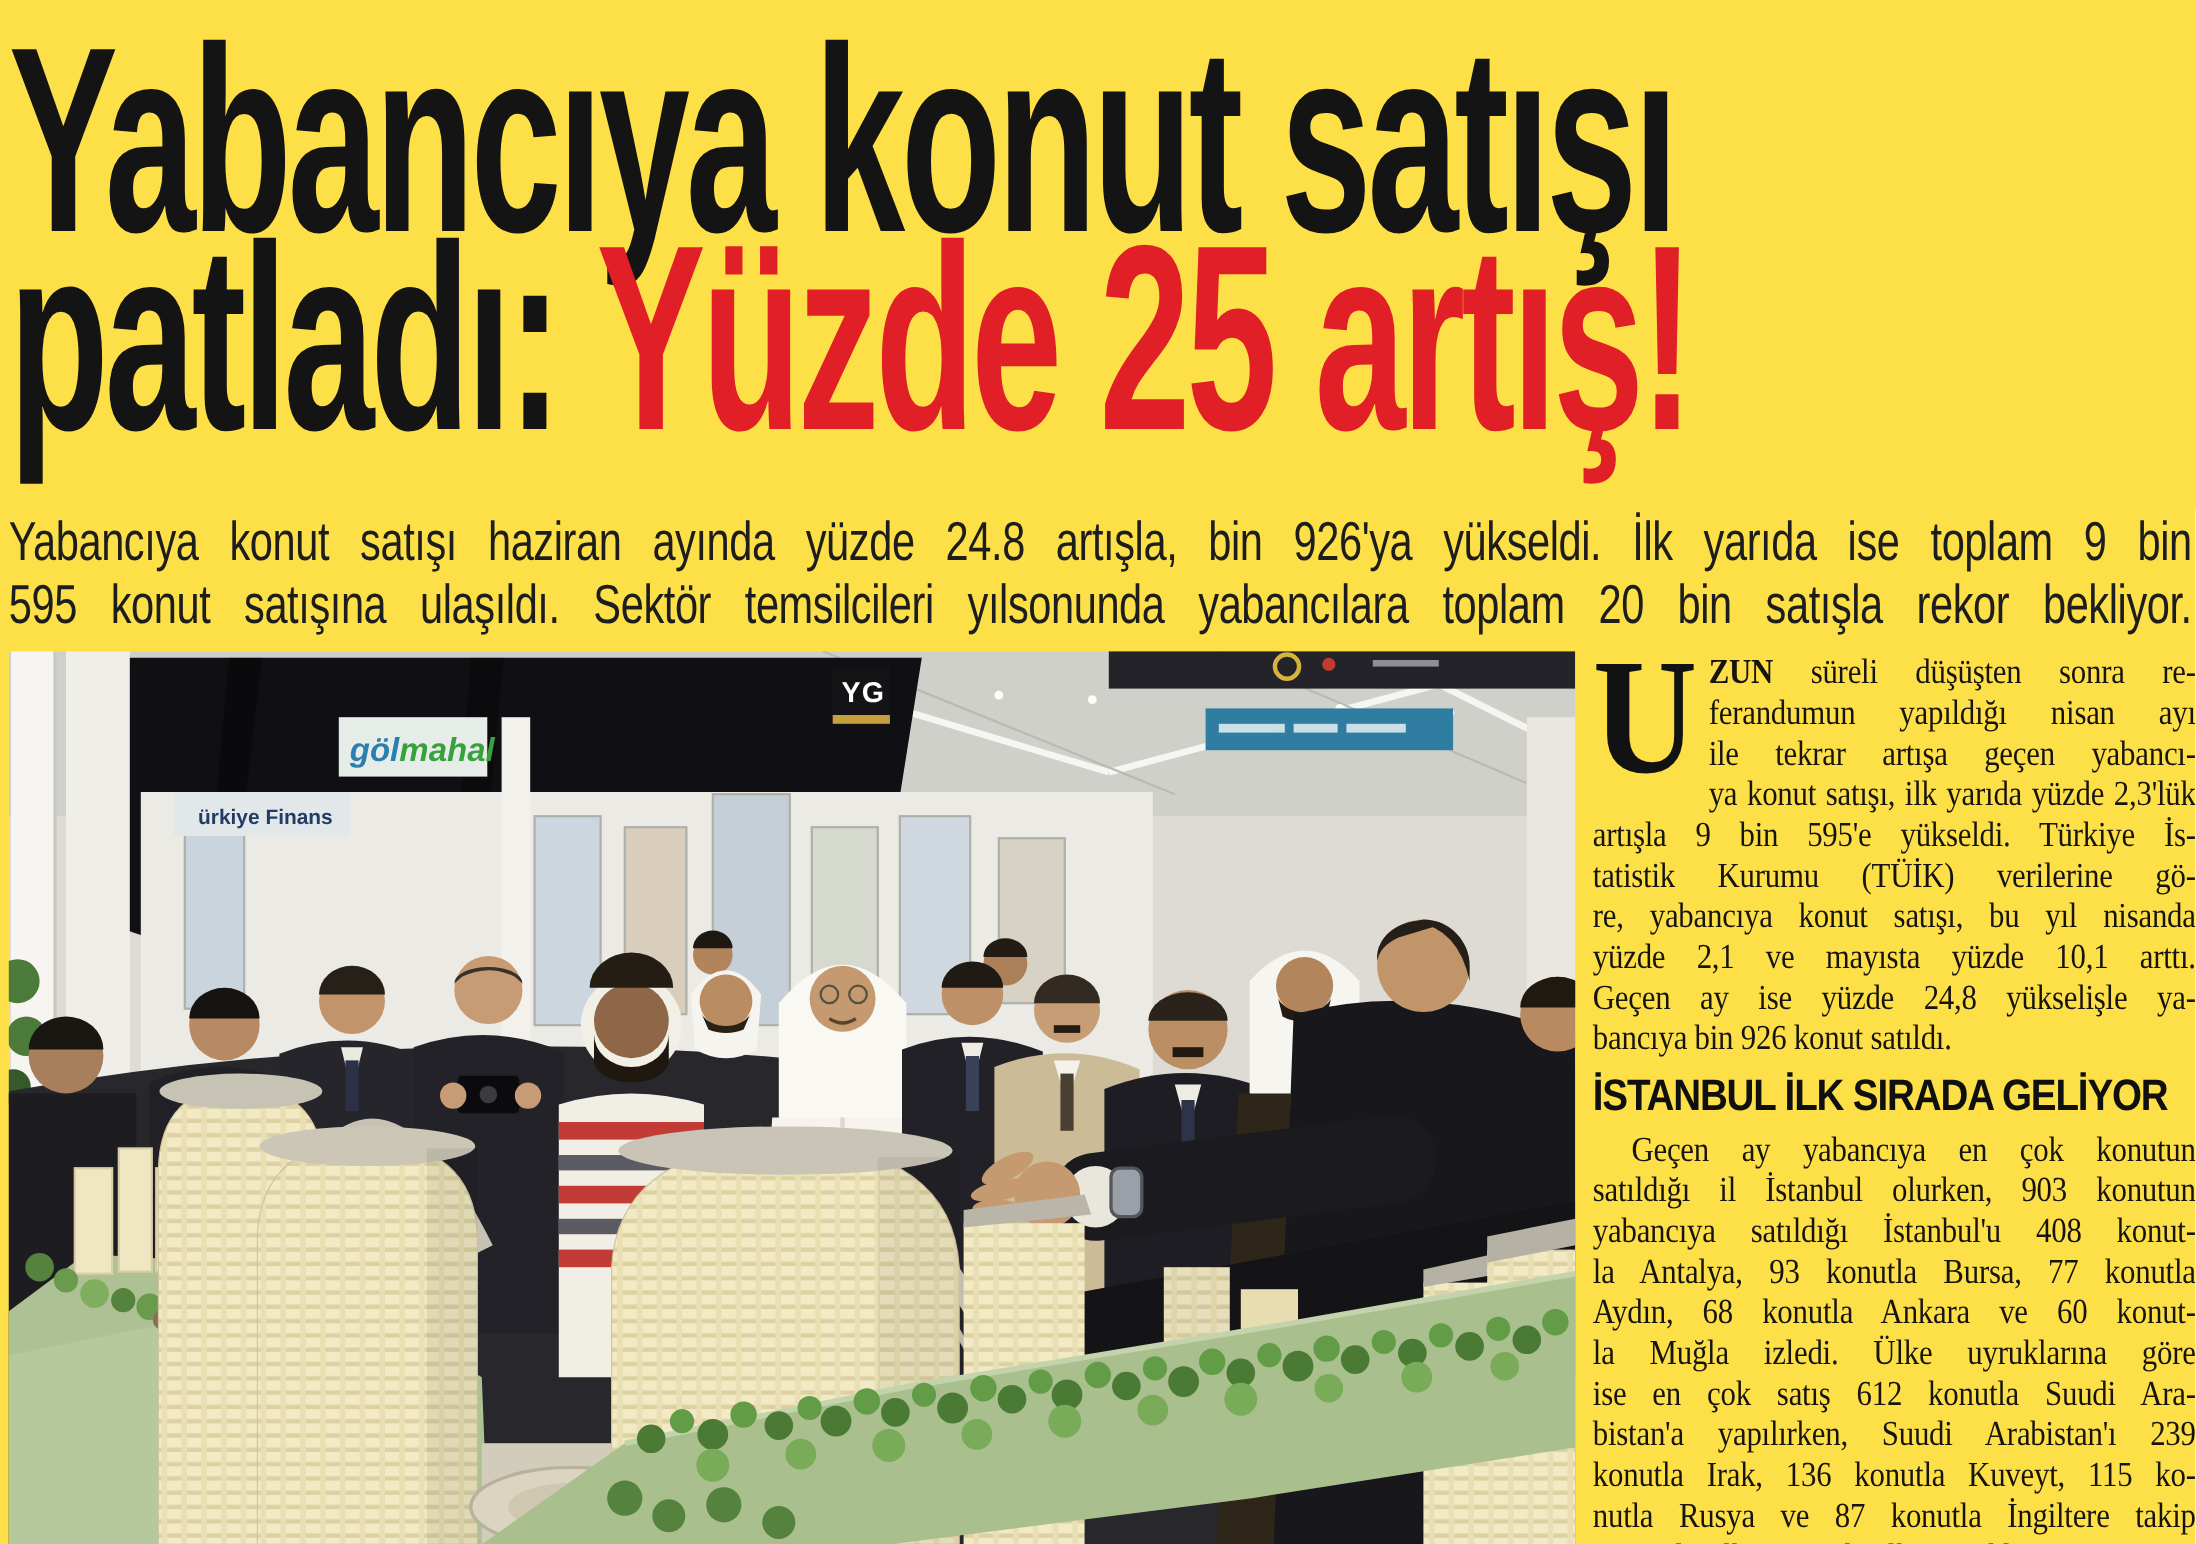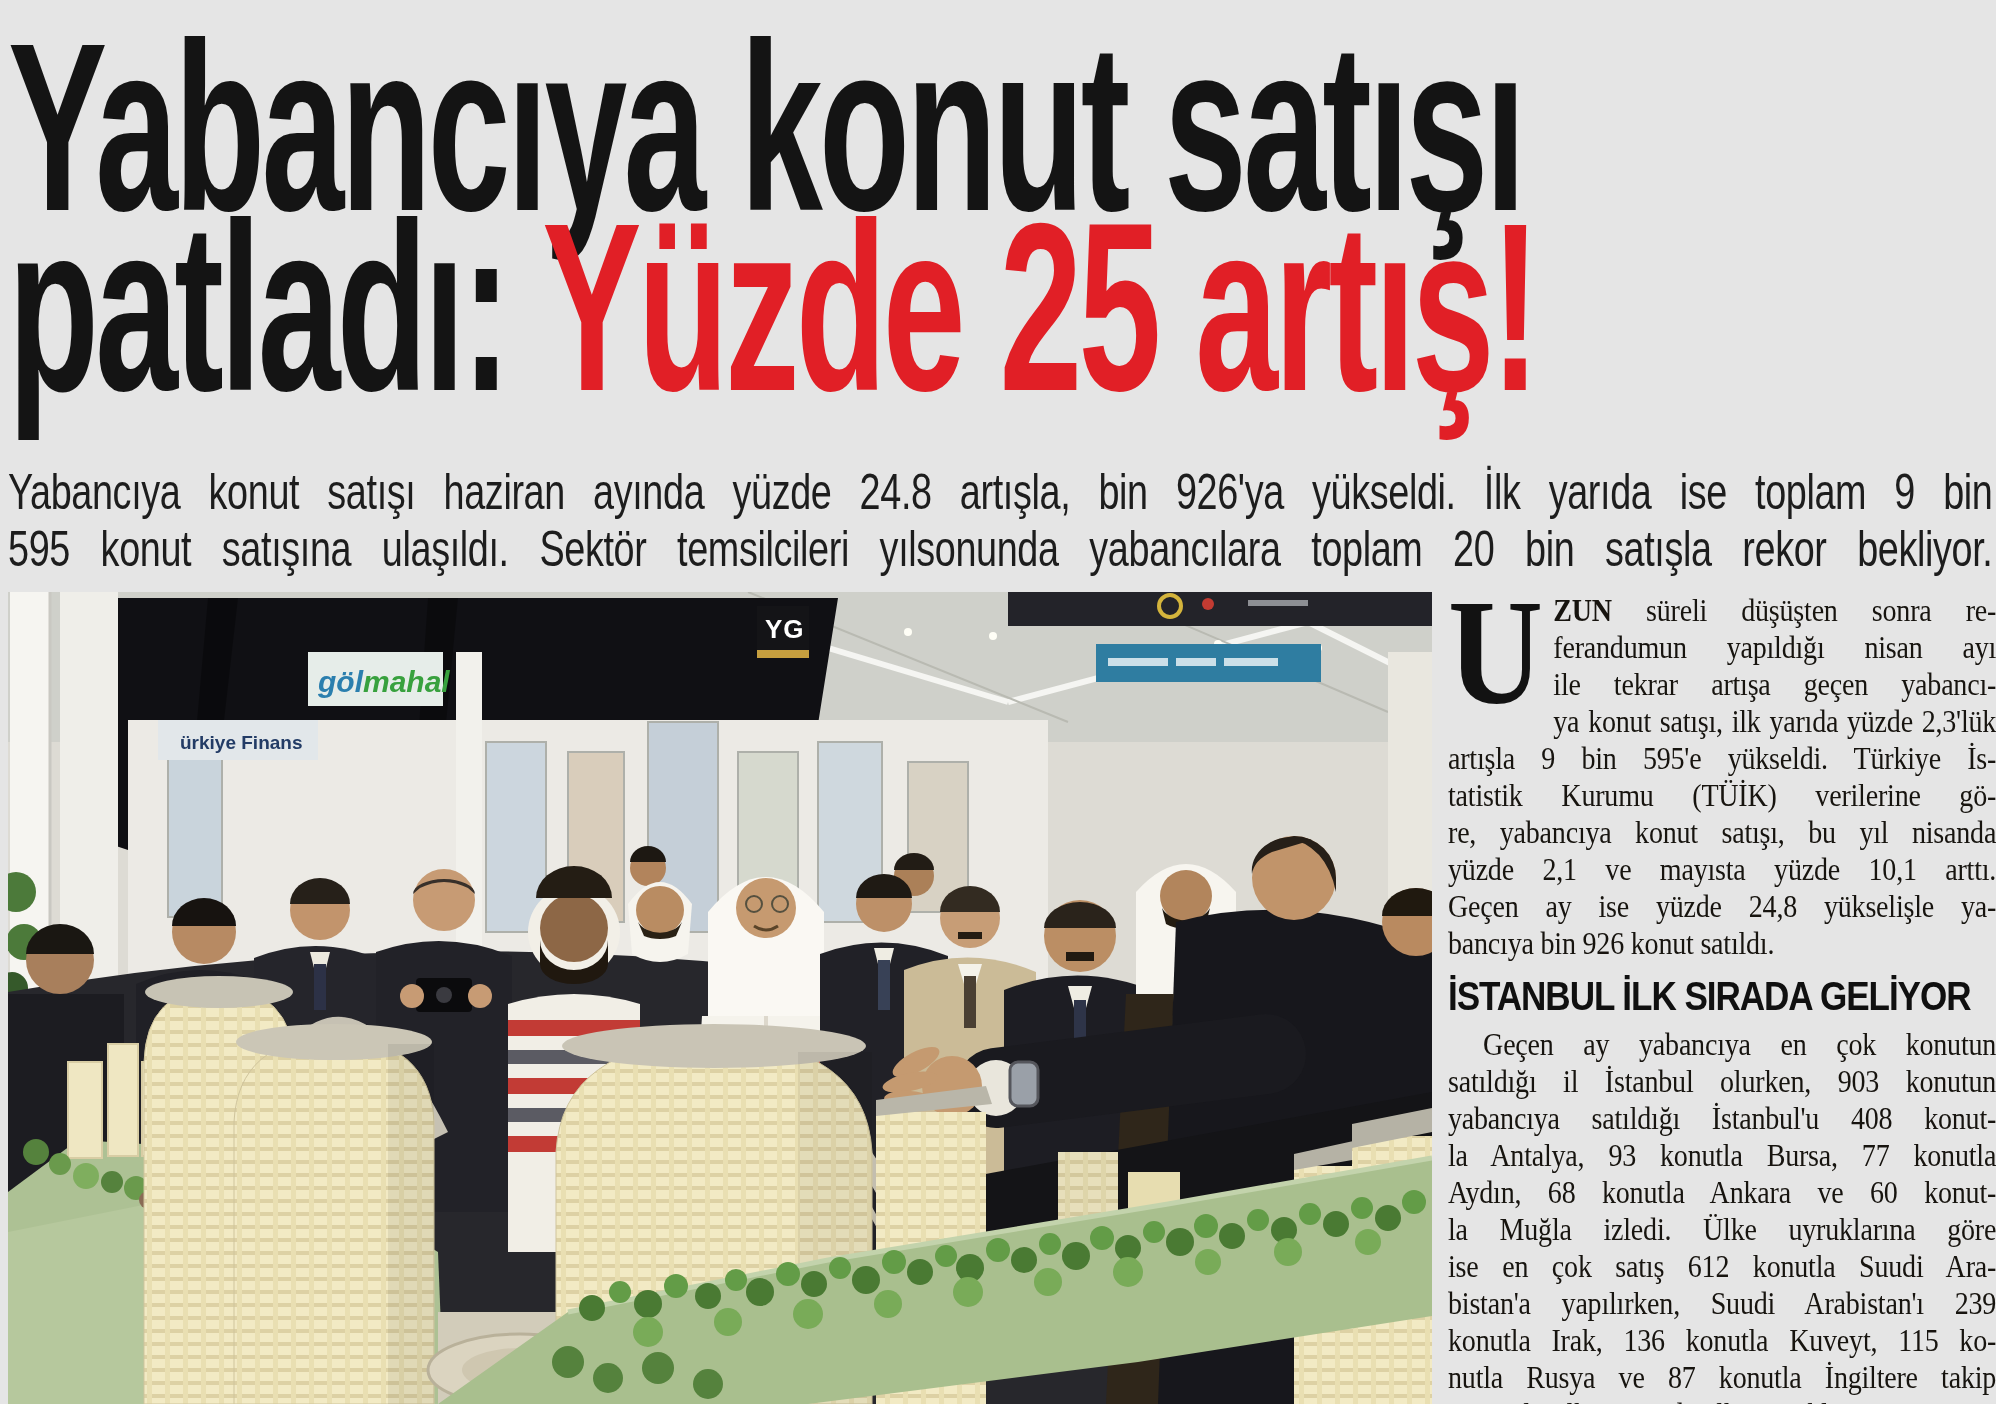--- a/index.html
+++ b/index.html
@@ -1,16 +1,16 @@
 <!DOCTYPE html>
 <html><head>
 <meta charset="utf-8">
 <style>
   html,body{margin:0;padding:0;background:#ffffff;}
-  #page{position:relative;width:1996px;height:1404px;overflow:hidden;background:#e5e5e5;
+  #page{position:relative;width:1996px;height:1404px;overflow:hidden;background:#fde047;
         font-family:"Liberation Sans",sans-serif;}
   
   .hl{position:absolute;left:8px;white-space:nowrap;color:#141414;
       font:700 240px/240px "Liberation Sans",sans-serif;letter-spacing:-6px;
       transform:scaleX(0.62);transform-origin:0 0;}
   .hl1{top:7px;}
   .hl2{top:187px;}
   .hl2 .red{color:#e11f26;}
   
   .lede{position:absolute;left:8px;top:464px;width:2625px;

